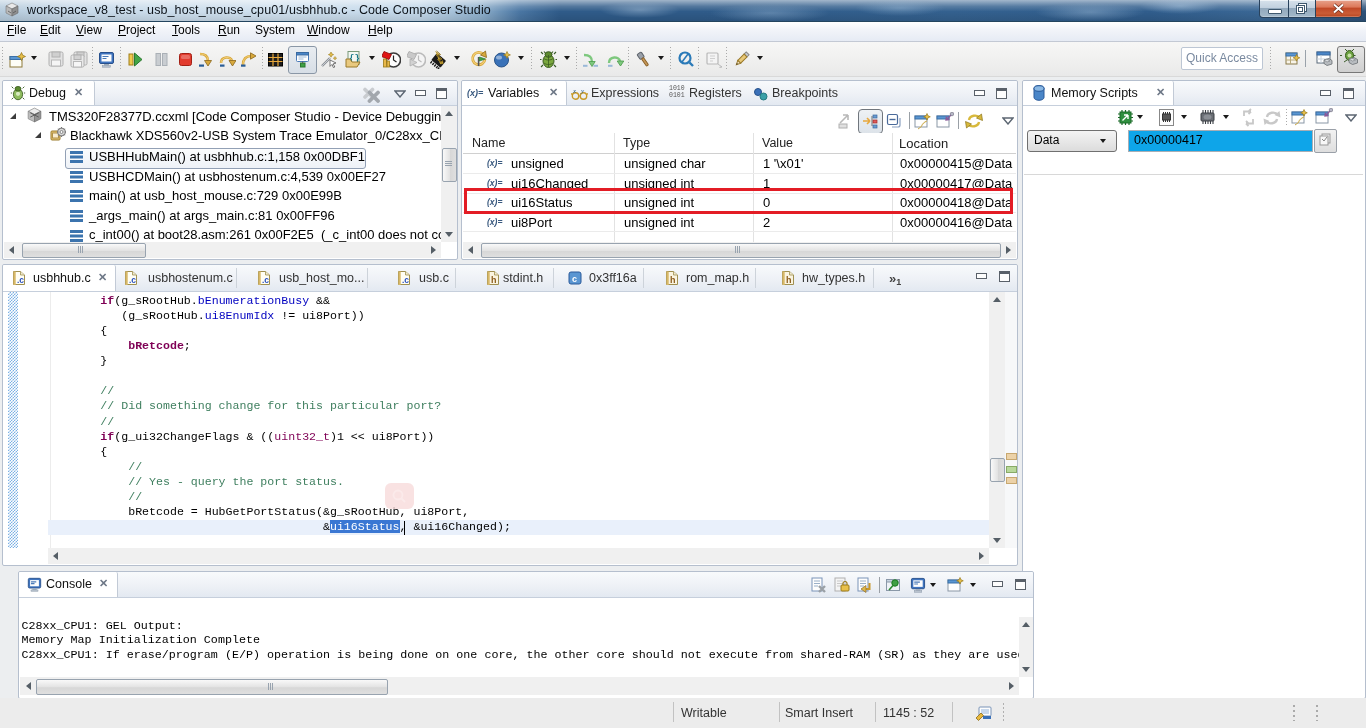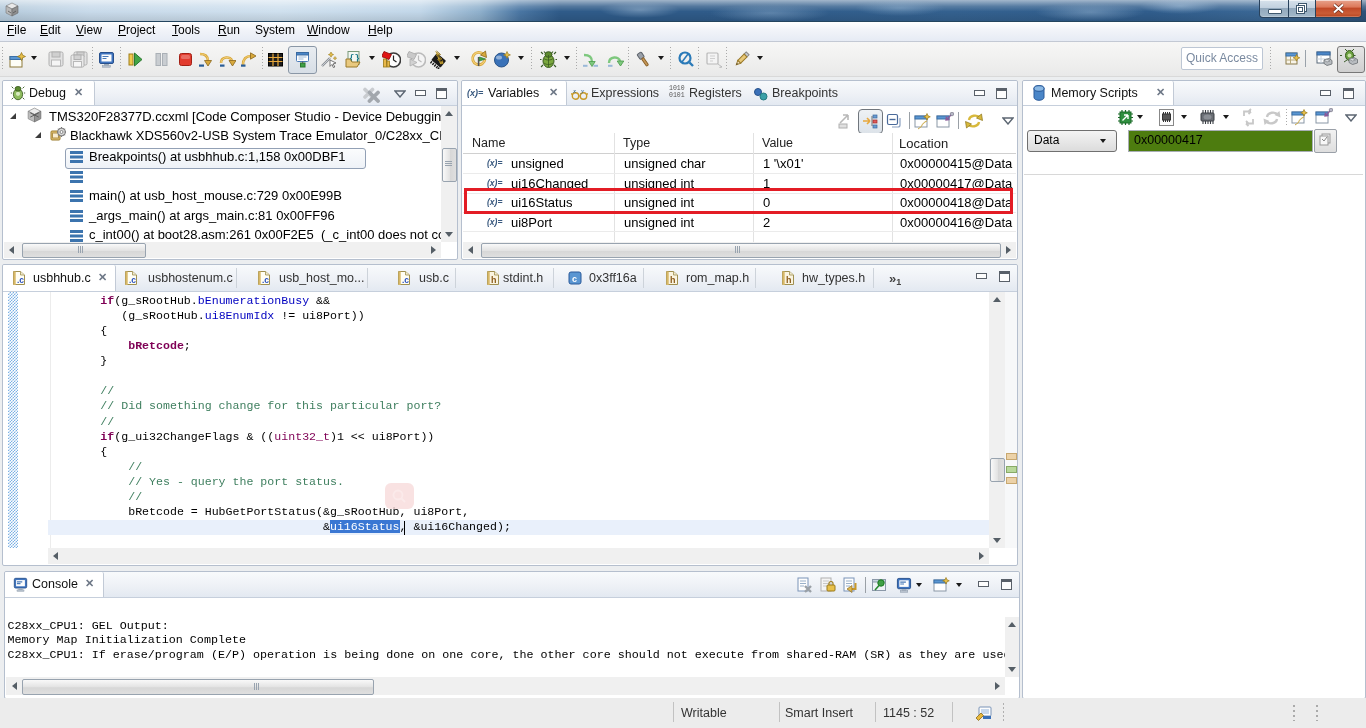--- a/index.html
+++ b/index.html
@@ -40,20 +40,21 @@
 .thumb{position:absolute;background:linear-gradient(180deg,#f9f9f9,#e3e3e3 50%,#d7d7d7 55%,#dfdfdf);border:1px solid #98a3af;border-radius:2px}
 .vthumb{background:linear-gradient(90deg,#f9f9f9,#e3e3e3 50%,#d7d7d7 55%,#dfdfdf);border:1px solid #98a3af;border-radius:2px;position:absolute}
 .arr{position:absolute;width:0;height:0}
 .arrL{border-top:4px solid transparent;border-bottom:4px solid transparent;border-right:5px solid #555e66}
 .arrR{border-top:4px solid transparent;border-bottom:4px solid transparent;border-left:5px solid #555e66}
 .arrU{border-left:4px solid transparent;border-right:4px solid transparent;border-bottom:5px solid #555e66}
 .arrD{border-left:4px solid transparent;border-right:4px solid transparent;border-top:5px solid #555e66}
 </style></head>
 <body>
 <div id="title" class="abs">
+    <span class="t abs">workspace_v8_test - usb_host_mouse_cpu01/usbhhub.c - Code Composer Studio</span>
 <svg class="abs" style="left:4px;top:2px" width="16" height="16" viewBox="0 0 16 16">
       <polygon points="8,1 14,4 8,7 2,4" fill="#e9e9e9" stroke="#777" stroke-width=".6"></polygon>
       <polygon points="2,4 8,7 8,14 2,11" fill="#b9b9b9" stroke="#777" stroke-width=".6"></polygon>
       <polygon points="14,4 8,7 8,14 14,11" fill="#8f8f8f" stroke="#666" stroke-width=".6"></polygon>
       <path d="M4 9l3 2M12 9l-3 2" stroke="#555" stroke-width=".8" fill="none"></path>
     </svg>
 <div class="wbtn" style="left:1259px;width:28px;border-radius:0 0 0 4px;background:linear-gradient(180deg,#d7e2ec 0%,#c2d1df 45%,#93a9bd 50%,#a3b8c9 100%)">
       <div class="abs" style="left:8px;top:9px;width:12px;height:3px;background:#fff;border:1px solid #3f586e;border-radius:1px"></div>
     </div>
 <div class="wbtn" style="left:1288px;width:26px;background:linear-gradient(180deg,#d7e2ec 0%,#c2d1df 45%,#93a9bd 50%,#a3b8c9 100%)">
@@ -324,26 +325,27 @@
         <circle cx="11.5" cy="6" r="1.5" fill="#f8f8f8" stroke="#888"></circle>
         <path d="M11.5 1v1.5M11.5 9.5V11M7 6h1.5M16 6h-1.5M8.3 2.8l1 1M14.7 2.8l-1 1M8.3 9.2l1-1M14.7 9.2l-1-1" stroke="#787878" stroke-width="1"></path>
       </svg>
   <span class="abs" style="left:66px;top:22px">Blackhawk XDS560v2-USB System Trace Emulator_0/C28xx_CPU1</span>
   <div class="abs" style="left:61px;top:41.5px;width:299px;height:19px;border:1px solid #92a0b5;border-radius:3px;background:linear-gradient(180deg,#fbfcfd,#eef2f7)"></div>
   <svg class="abs" style="left:66px;top:45px" width="13" height="12">
         <rect x="0" y="0" width="13" height="3" fill="#3c74ae"></rect>
         <rect x="0" y="4.5" width="13" height="3" fill="#3c74ae"></rect>
         <rect x="0" y="9" width="13" height="3" fill="#3c74ae"></rect>
       </svg>
-  <span class="abs" style="left:85px;top:43px">Breakpoints() at usbhhub.c:1,158 0x00DBF1</span>
+  <span class="abs" style="left:85px;top:43px">USBHHubMain() at usbhhub.c:1,158 0x00DBF1</span>
   <svg class="abs" style="left:66px;top:64.5px" width="13" height="12">
         <rect x="0" y="0" width="13" height="3" fill="#3c74ae"></rect>
         <rect x="0" y="4.5" width="13" height="3" fill="#3c74ae"></rect>
         <rect x="0" y="9" width="13" height="3" fill="#3c74ae"></rect>
       </svg>
+  <span class="abs" style="left:85px;top:62.5px">USBHCDMain() at usbhostenum.c:4,539 0x00EF27</span>
   <svg class="abs" style="left:66px;top:84px" width="13" height="12">
         <rect x="0" y="0" width="13" height="3" fill="#3c74ae"></rect>
         <rect x="0" y="4.5" width="13" height="3" fill="#3c74ae"></rect>
         <rect x="0" y="9" width="13" height="3" fill="#3c74ae"></rect>
       </svg>
   <span class="abs" style="left:85px;top:82px">main() at usb_host_mouse.c:729 0x00E99B</span>
   <svg class="abs" style="left:66px;top:104px" width="13" height="12">
         <rect x="0" y="0" width="13" height="3" fill="#3c74ae"></rect>
         <rect x="0" y="4.5" width="13" height="3" fill="#3c74ae"></rect>
         <rect x="0" y="9" width="13" height="3" fill="#3c74ae"></rect>
@@ -537,21 +539,21 @@
       <circle cx="16" cy="2" r="1.8" fill="#b8b8c8" stroke="#6a6a7a" stroke-width=".6"></circle>
     </svg>
  <svg class="abs" style="left:322px;top:33px" width="12" height="8">
       <polygon points="1,1 11,1 6,7" fill="none" stroke="#5c6672" stroke-width="1.4"></polygon>
     </svg>
 
  <div class="abs" style="left:4px;top:49px;width:88px;height:20px;background:linear-gradient(180deg,#f4f4f4,#dcdcdc);border:1px solid #707070;border-radius:3px">
   <span class="abs" style="left:6px;top:2px;font-size:12px;color:#000">Data</span>
   <div class="dd" style="left:72px;top:8px"></div>
  </div>
- <div class="abs" style="left:105px;top:49px;width:183px;height:20px;background:#4d7c0f;border:1px solid #a8aeb5">
+ <div class="abs" style="left:105px;top:49px;width:183px;height:20px;background:#0ea5e9;border:1px solid #a8aeb5">
   <span class="abs" style="left:5px;top:2px;font-size:12.5px;color:#000">0x00000417</span>
  </div>
  <div class="abs" style="left:291px;top:48px;width:21px;height:22px;background:linear-gradient(180deg,#f2f2f2,#dedede);border:1px solid #9aa0a8;border-radius:2px">
   <svg class="abs" style="left:3px;top:3px" width="14" height="14" viewBox="0 0 14 14">
         <rect x="4" y="1" width="8" height="9" fill="#eee" stroke="#999"></rect>
         <rect x="2" y="3" width="8" height="9" fill="#f8f8f8" stroke="#999"></rect>
         <path d="M4 6l2 2 3-4" stroke="#888" fill="none"></path>
       </svg>
  </div>
 
@@ -670,21 +672,21 @@
   <div class="abs" style="left:1px;top:185px;width:9px;height:5px;background:#ecd2a8;border:1px solid #c8a870"></div>
  </div>
 
  <div class="abs" style="left:1px;top:283px;width:1013px;height:16px;background:#fff"></div>
  <div class="sbar" style="left:45px;top:283px;width:941px;height:16px">
   <div class="arr arrL" style="left:5px;top:4px"></div>
   <div class="arr arrR" style="right:5px;top:4px"></div>
  </div>
 </div>
 
-<div class="panel abs" style="left:4px;top:571px;width:1014px;height:126px">
+<div class="panel abs" style="left:18px;top:571px;width:1014px;height:126px">
  <div class="tabbar" style="height:25px"></div>
  <div class="atab" style="left:0;width:98px;height:25px">
   <svg class="abs" style="left:8px;top:5px" width="15" height="15" viewBox="0 0 17 17">
         <rect x="1.5" y="1.5" width="14" height="11" rx="1.5" fill="#3f74bf" stroke="#28508c"></rect>
         <rect x="3.5" y="3.5" width="10" height="7" fill="#fdfdfd"></rect>
         <path d="M4.5 5.5h6M4.5 7.5h4" stroke="#4a7ab8" stroke-width="1.2"></path>
         <rect x="6" y="13" width="5" height="1.6" fill="#9aa8b8"></rect>
         <rect x="4.5" y="14.6" width="8" height="1.6" fill="#b8c2ce" stroke="#8a98a8" stroke-width=".5"></rect>
       </svg>
   <span class="tabtxt" style="left:27px">Console</span>

